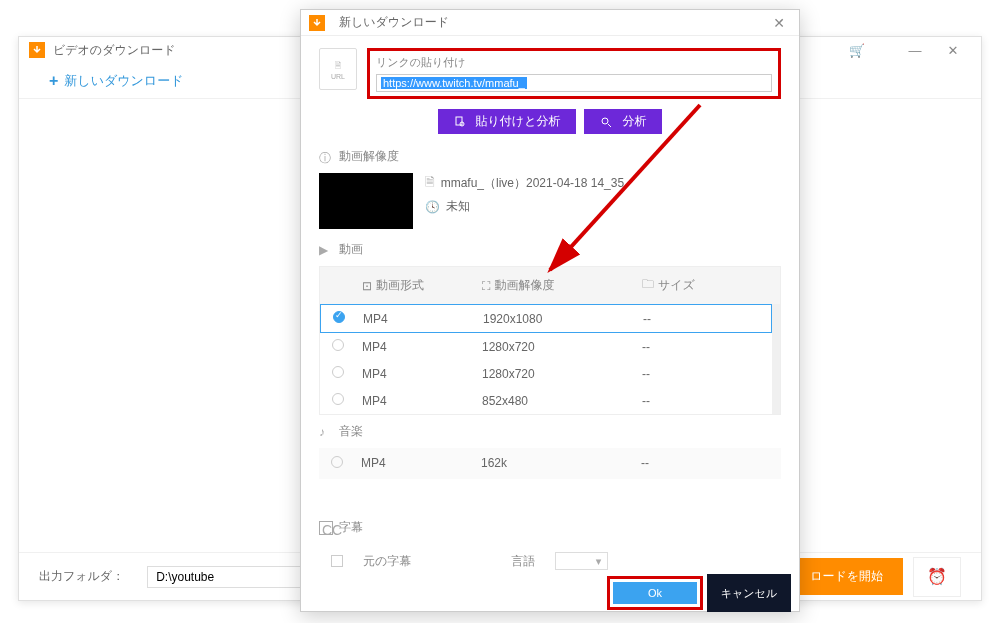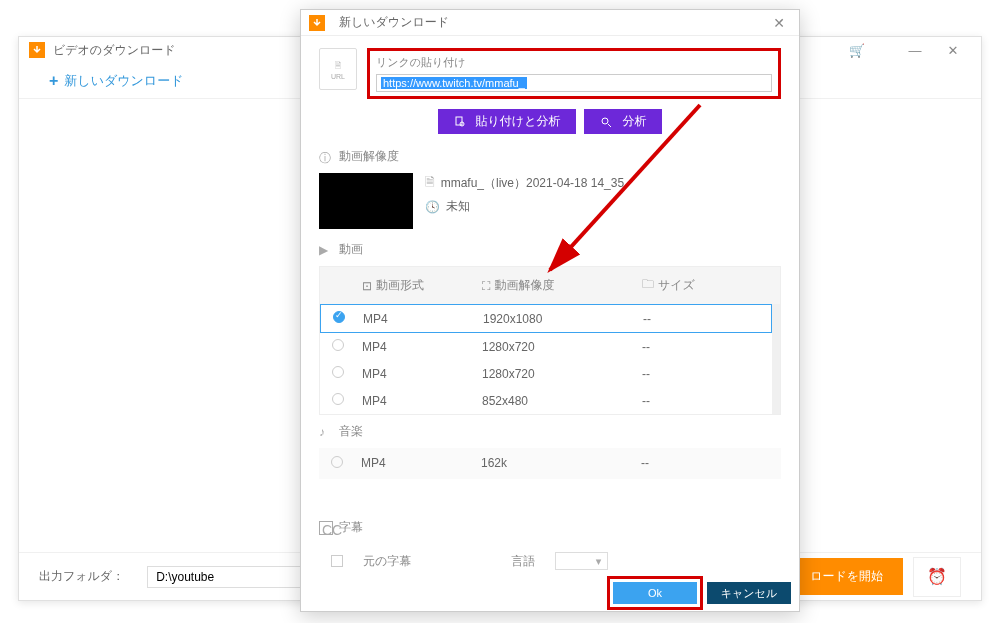--- a/index.html
+++ b/index.html
@@ -60,21 +60,21 @@
 .audio-tbl{margin-top:6px}
 .audio-row{display:flex;padding:8px 12px;font-size:12px;color:#666;background:#fafafa}
 .sub-section{margin-top:40px}
 .sub-row{display:flex;align-items:center;padding:8px 12px;font-size:12px;color:#888;gap:20px}
 .chk{width:12px;height:12px;border:1px solid #ccc;display:inline-block}
 .lang-label{margin-left:80px}
 .lang-sel{border:1px solid #ddd;padding:2px 40px 2px 8px;color:#aaa;font-size:11px;position:relative}
 .dlg-footer{position:absolute;bottom:0;left:0;right:0;height:36px;display:flex;justify-content:flex-end;align-items:center;padding:0 8px;gap:4px}
 .ok-btn{background:#3ba3f0;color:#fff;border:none;width:84px;height:22px;font-size:11px;cursor:pointer}
 .ok-wrap{border:3px solid #d40000;padding:3px}
-.cancel-btn{background:#0c4a6e;color:#fff;border:none;width:84px;height:22px;font-size:11px;cursor:pointer}
+.cancel-btn{background:#0f172a;color:#fff;border:none;width:84px;height:38px;font-size:11px;cursor:pointer}
 .arrow-svg{position:absolute;left:520px;top:100px;pointer-events:none;z-index:10}
 </style>
 </head>
 <body>
 
 <div class="main-window">
   <div class="main-titlebar">
     <div class="app-icon">
         <svg viewBox="0 0 10 10">
           <path d="M5 1 L5 7 M2 4 L5 7 L8 4" stroke="#fff" stroke-width="1.5" fill="none"></path>

